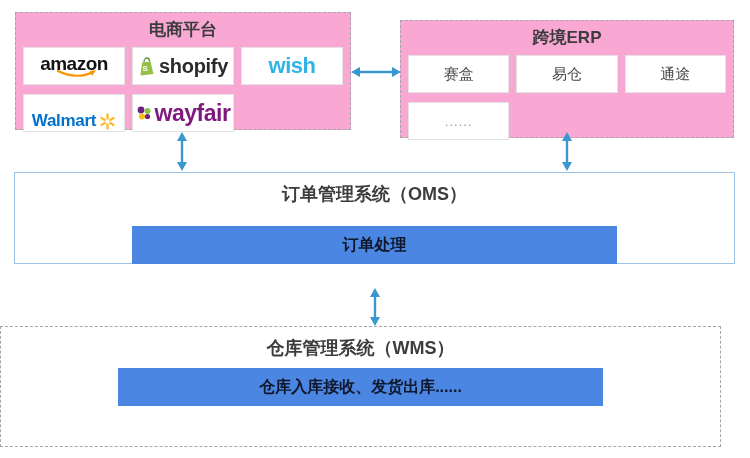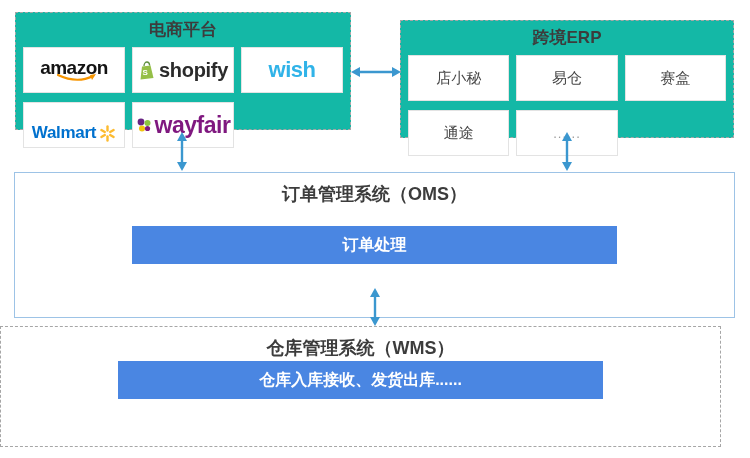--- a/index.html
+++ b/index.html
@@ -1,52 +1,52 @@
 <!DOCTYPE html>
 <html><head>
 <meta charset="utf-8">
 <style>
   html,body{margin:0;padding:0;background:#fff;}
   .canvas{position:relative;width:750px;height:458px;background:#ffffff;
           font-family:"Liberation Sans",sans-serif;overflow:hidden;}
 
   
-  .dashed-box{position:absolute;border:1px dashed #a6a6a6;background:#14b8a6;box-sizing:border-box;}
+  .dashed-box{position:absolute;border:1px dashed #a6a6a6;background:#f9a8d4;box-sizing:border-box;}
   #platform-box{left:15px;top:12px;width:336px;height:118px;}
   #erp-box{left:400px;top:20px;width:334px;height:118px;}
   .box-title{text-align:center;font-size:17px;font-weight:600;color:#3c3c3c;margin-top:6px;line-height:22px;}
 
   .logo-grid{display:grid;grid-template-columns:repeat(3,1fr);gap:9px 7px;padding:6px 7px 0;}
-  .cell{height:46px;background:#fff;border:1px solid #e3e3e3;box-sizing:border-box;
+  .cell{height:38px;background:#fff;border:1px solid #e3e3e3;box-sizing:border-box;
         display:flex;align-items:center;justify-content:center;overflow:hidden;}
   .erp-cell{font-size:15px;color:#454545;}
   .erp-cell.dots{color:#9a9a9a;font-size:13px;letter-spacing:1px;}
 
   
   .amazon-wrap{display:flex;flex-direction:column;align-items:center;line-height:1;}
   .amazon-text{font-size:19px;font-weight:700;color:#131313;letter-spacing:-0.5px;}
   .amazon-smile{margin-top:-3px;margin-left:6px;}
   .ebay-text{font-size:22px;font-weight:700;letter-spacing:-1px;line-height:1;}
   .ebay-e{color:#e53238;} .ebay-b{color:#0064d2;} .ebay-a{color:#f5af02;} .ebay-y{color:#86b817;}
   .shopify-wrap{display:flex;align-items:center;gap:4px;}
   .shopify-text{font-size:20px;font-weight:700;color:#2b2b2b;letter-spacing:-0.3px;}
   .wish-text{font-size:22px;font-weight:800;color:#30b3e8;letter-spacing:-0.5px;}
   .walmart-wrap{display:flex;align-items:center;gap:3px;margin-top:16px;}
   .walmart-text{font-size:17px;font-weight:700;color:#0071ce;letter-spacing:-0.3px;}
   .wayfair-wrap{display:flex;align-items:center;gap:3px;}
   .wayfair-text{font-size:23px;font-weight:800;color:#7f187f;letter-spacing:-0.5px;}
 
   
   .sys-box{position:absolute;background:#fff;box-sizing:border-box;}
-  #oms-box{left:14px;top:172px;width:721px;height:146px;border:1px solid #9dc3e6;}
+  #oms-box{left:14px;top:172px;width:721px;height:92px;border:1px solid #9dc3e6;}
   #wms-box{left:0;top:326px;width:721px;height:121px;border:1px dashed #a6a6a6;}
   .sys-title{text-align:center;font-size:18px;font-weight:600;color:#3c3c3c;padding-top:9px;line-height:25px;}
-  .process-bar{width:485px;height:38px;margin:19px auto 0;background:#4a86e2;color:#ffffff;
+  .process-bar{width:485px;height:38px;margin:19px auto 0;background:#4a86e2;color:#0f172a;
                font-size:16px;font-weight:600;display:flex;align-items:center;justify-content:center;}
-  #wms-box .process-bar{margin-top:0;}
+  #wms-box .process-bar{margin-top:7px;}
 
   .arrow{position:absolute;}
 </style>
 </head>
 <body>
 
 <div class="canvas">
 
   <div class="dashed-box" id="platform-box">
     <div class="box-title">电商平台</div>
@@ -105,23 +105,22 @@
           <span class="wayfair-text">wayfair</span>
         </div>
       </div>
 
     </div>
   </div>
 
   <div class="dashed-box" id="erp-box">
     <div class="box-title">跨境ERP</div>
     <div class="logo-grid">
-      <div class="cell erp-cell">店小秘</div>
+      <div class="cell erp-cell">赛盒</div>
       <div class="cell erp-cell">易仓</div>
-      <div class="cell erp-cell">赛盒</div>
       <div class="cell erp-cell">通途</div>
       <div class="cell erp-cell dots">......</div>
     </div>
   </div>
 
   <div class="sys-box" id="oms-box">
     <div class="sys-title">订单管理系统（OMS）</div>
     <div class="process-bar">订单处理</div>
   </div>
 

